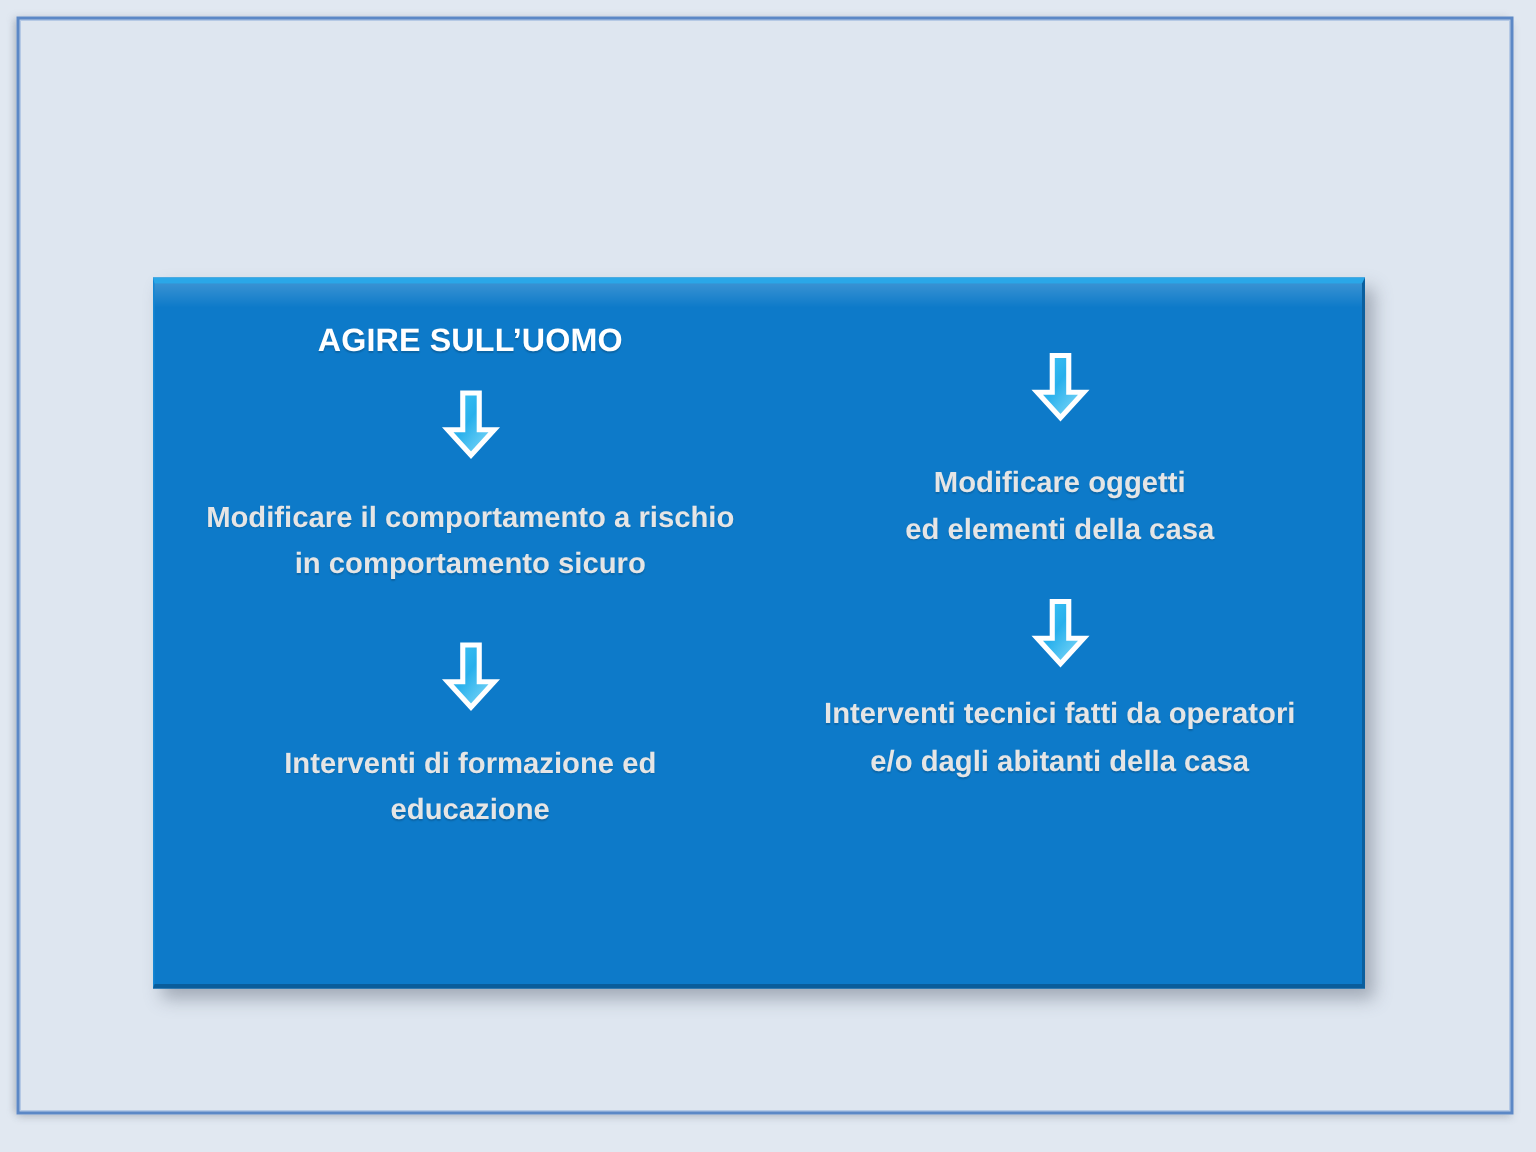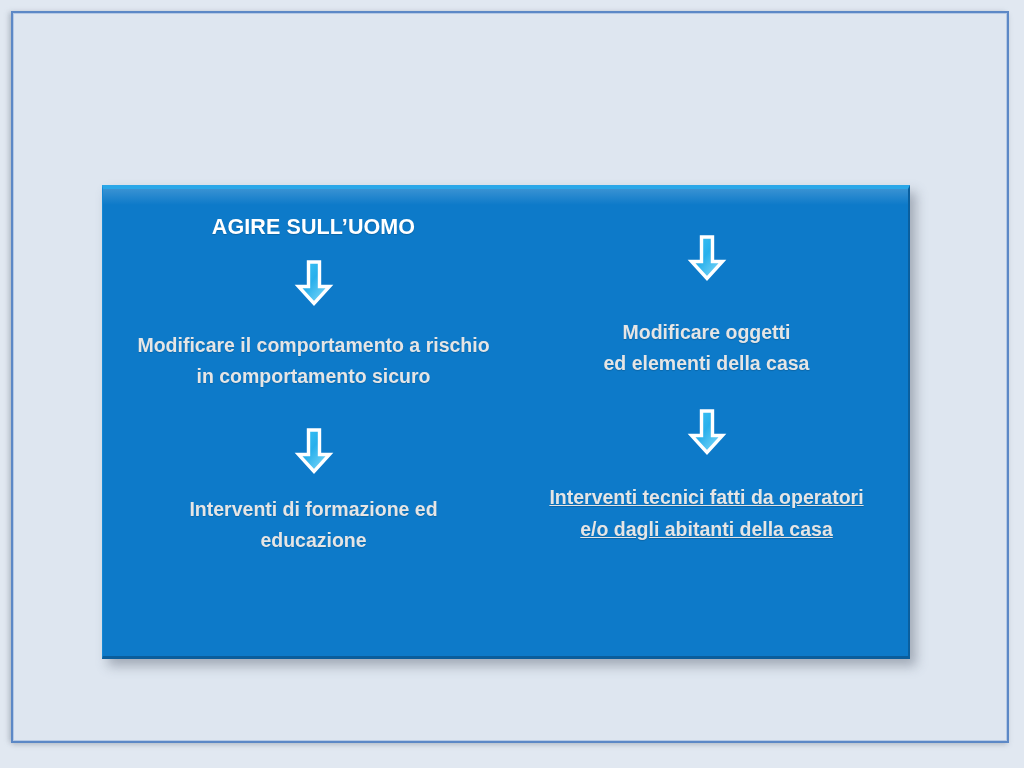--- a/index.html
+++ b/index.html
@@ -112,25 +112,25 @@
     height: 46px;
   }
   .arrow svg { display:block; width:100%; height:100%; overflow: visible; }
 
   
   .sp-a { height: 20px; }
   .sp-b { height: 22px; }
 
   
   .column.left  .row-text-1 { margin-top: 2px; }
-  .column.right .row-text-1 { margin-top: 14px; }
+  .column.right .row-text-1 { margin-top: 4px; }
   .column.left  .row-arrow-2 { margin-top: 36px; }
   .column.right .row-arrow-2 { margin-top: 30px; }
   .column.left  .row-text-2 { margin-top: 20px; }
-  .column.right .row-text-2 { margin-top: 27px; text-decoration: underline; }
+  .column.right .row-text-2 { margin-top: 16px; }
 </style>
 </head>
 <body>
 
 <div class="slide">
 
   <div class="slide-frame">
 
     <div class="panel">
 

